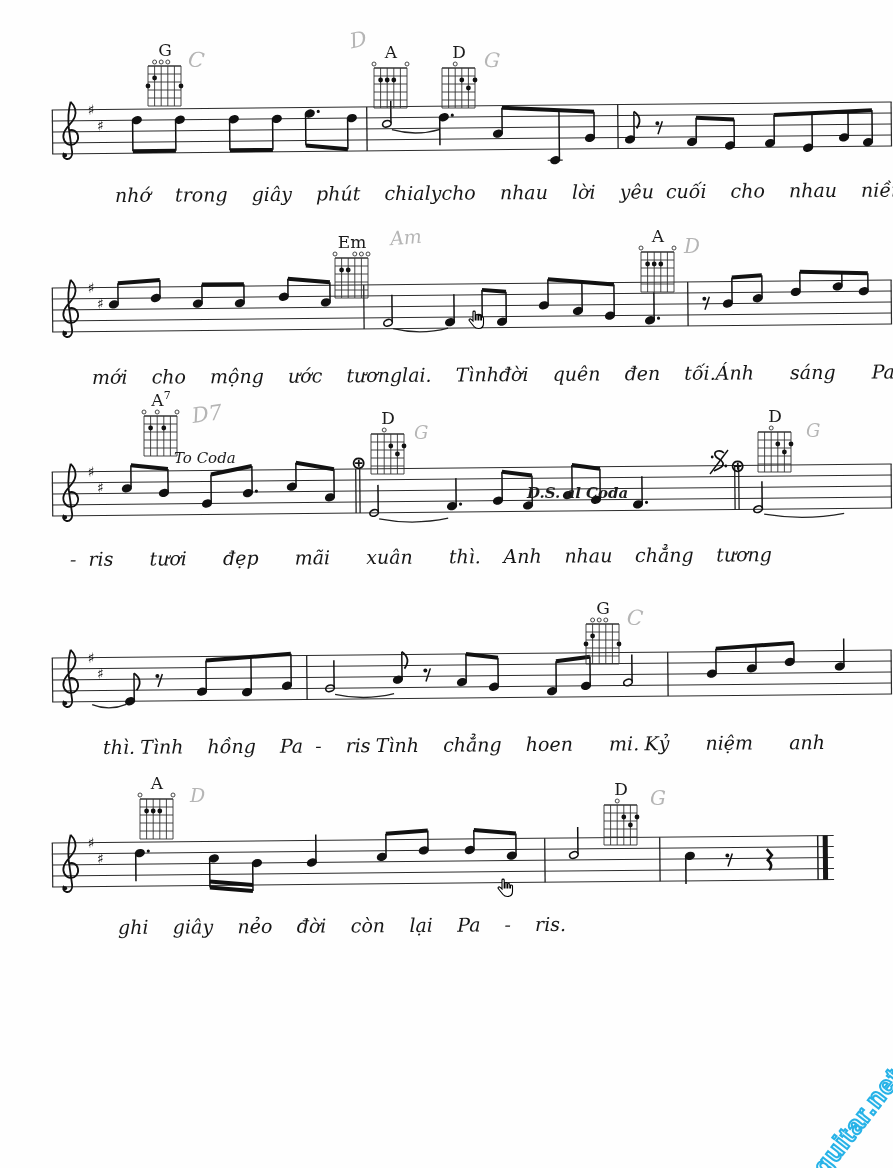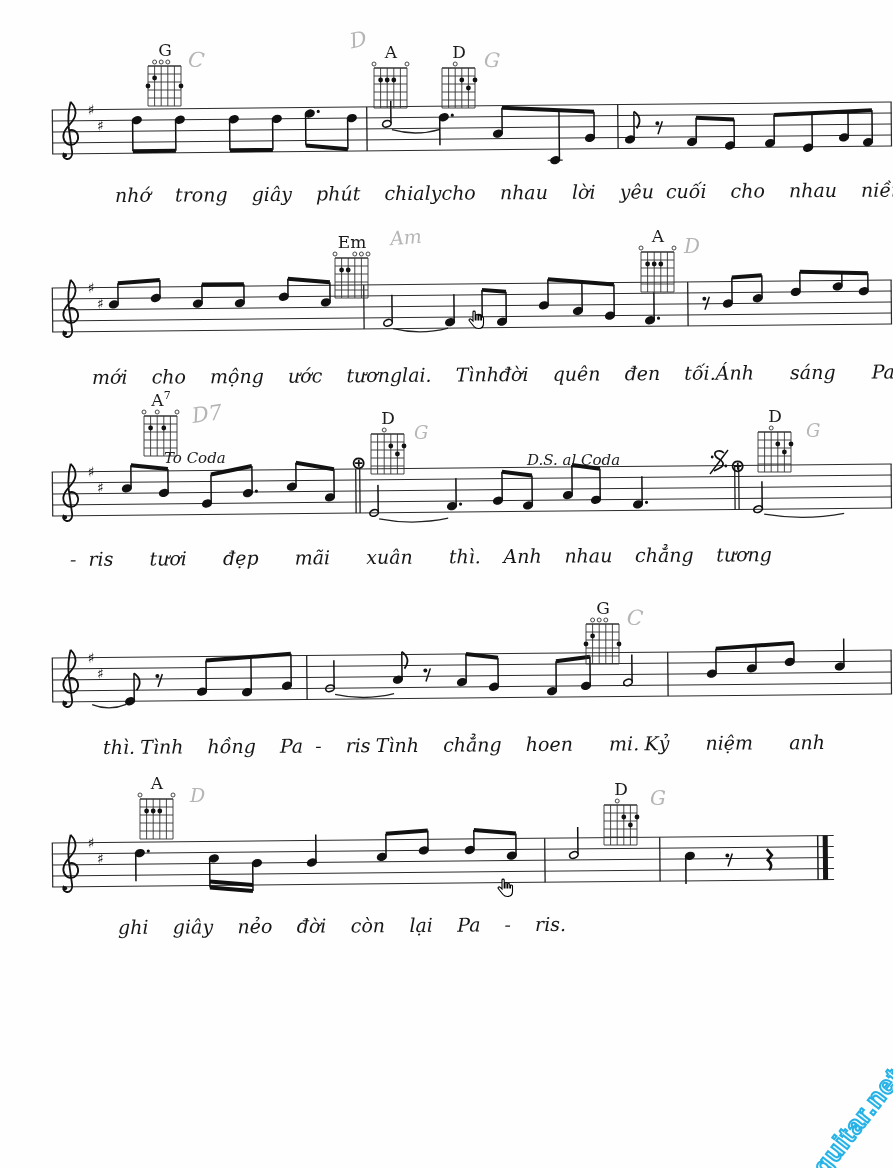--- a/index.html
+++ b/index.html
@@ -530,23 +530,23 @@
       <div class="pencil" style="left: 390px; top: 228px; font-size: 19px; transform: rotate(-5deg);">Am</div>
       <div class="pencil" style="left: 684px; top: 236px; font-size: 20px; transform: rotate(0deg);">D</div>
       <div class="pencil" style="left: 192px; top: 404px; font-size: 21px; transform: rotate(-8deg);">D7</div>
       <div class="pencil" style="left: 414px; top: 424px; font-size: 18px; transform: rotate(0deg);">G</div>
       <div class="pencil" style="left: 806px; top: 422px; font-size: 18px; transform: rotate(0deg);">G</div>
       <div class="pencil" style="left: 627px; top: 608px; font-size: 21px; transform: rotate(6deg);">C</div>
       <div class="pencil" style="left: 190px; top: 786px; font-size: 19px; transform: rotate(0deg);">D</div>
       <div class="pencil" style="left: 650px; top: 788px; font-size: 20px; transform: rotate(0deg);">G</div>
     </div>
 
-  <div class="marker" style="left:164px;top:449px;text-align:center;">To Coda</div>
+  <div class="marker" style="left:174px;top:449px;text-align:center;">To Coda</div>
   <div class="coda-sym" style="left:351px;top:452px;">⊕</div>
-  <div class="marker" style="left:527px;top:451px;">D.S. al Coda</div>
+  <div class="marker" style="left:527px;top:484px;font-weight:bold;">D.S. al Coda</div>
   <svg class="cursor" style="left:708px;top:448px;" width="22" height="28" viewBox="0 0 20 28">
     <path d="M15,5 C11,1 5,3 6,7 C7,11 13,11 14,15 C15,19 9,21 5,23" fill="none" stroke="#111" stroke-width="1.7"></path>
     <line x1="1" y1="26" x2="19" y2="2" stroke="#111" stroke-width="1.4"></line>
     <circle cx="3.2" cy="9" r="1.4" fill="#111"></circle>
       <circle cx="16.8" cy="18" r="1.4" fill="#111"></circle>
   </svg>
   <div class="coda-sym" style="left:730px;top:455px;">⊕</div>
 
   <div class="lyric-line" style="left:115px;top:184px;width:766px;">
     <span>nhớ  trong  giây  phút  chia</span>

